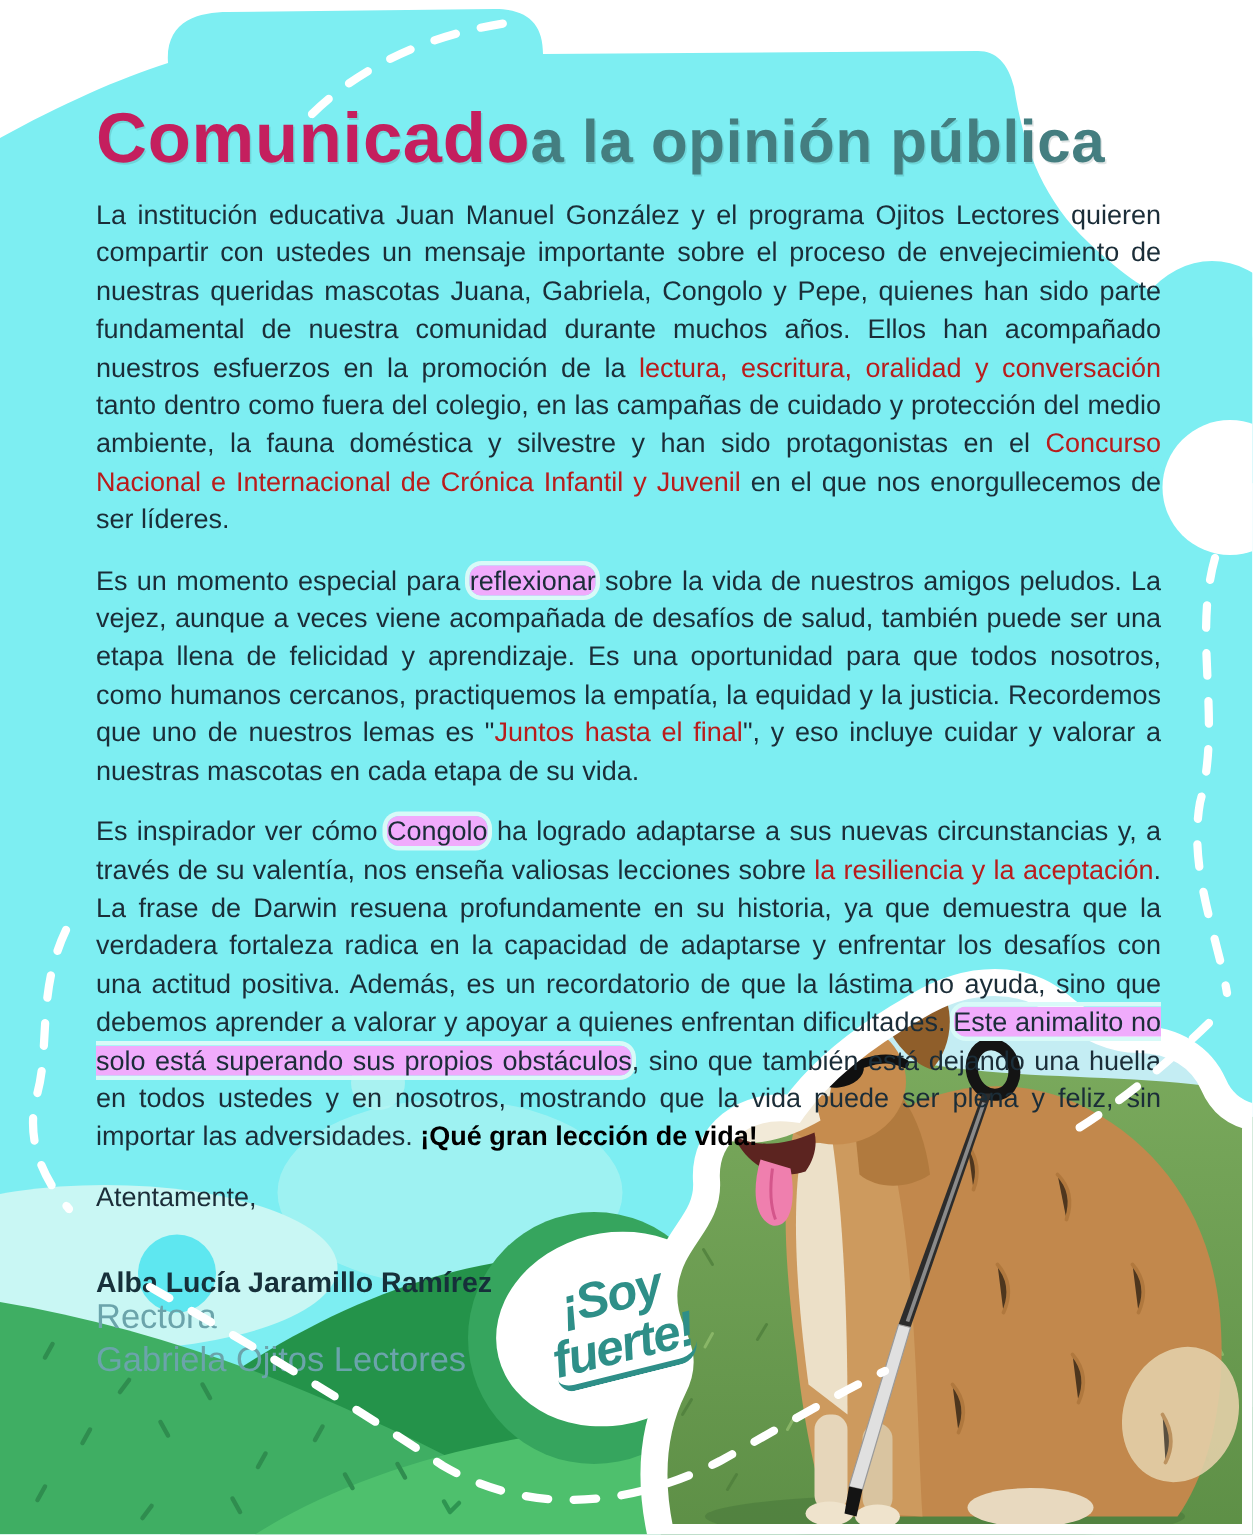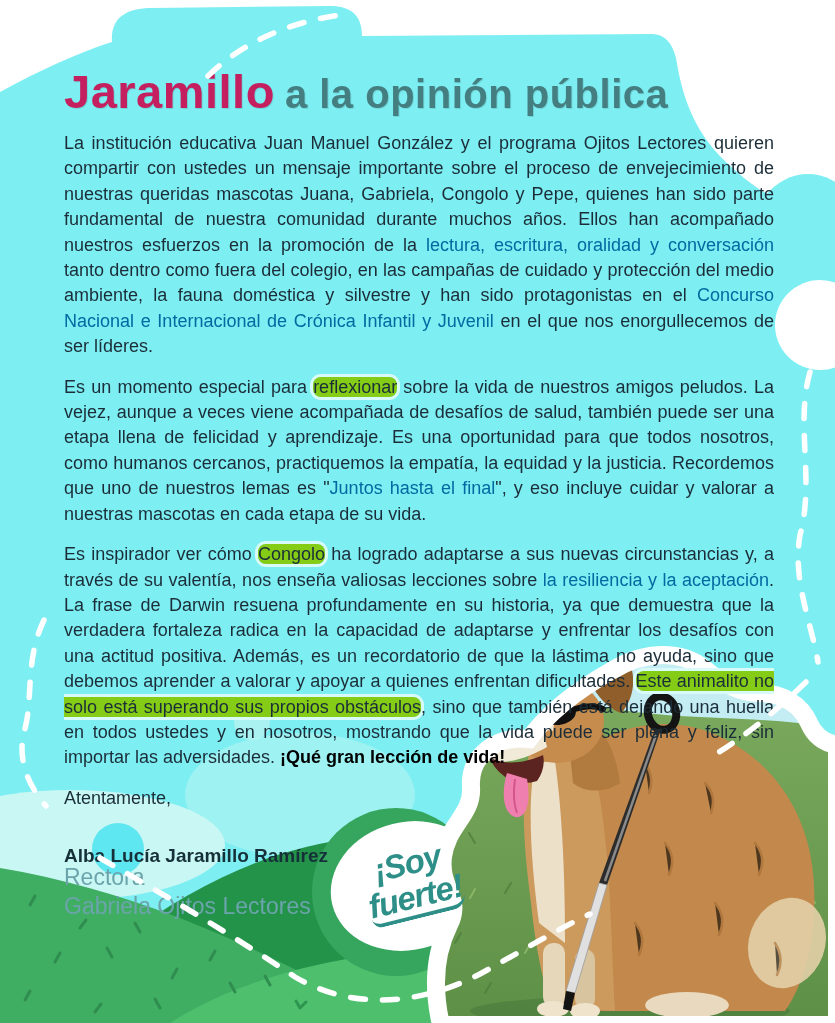--- a/index.html
+++ b/index.html
@@ -9,30 +9,30 @@
   }
   .bg-svg{position:absolute; inset:0; z-index:0;}
   .fg-svg{position:absolute; inset:0; z-index:6; pointer-events:none;}
 
   .title{
     position:absolute; left:64px; top:64px; z-index:4; white-space:nowrap;
     font-weight:bold; letter-spacing:.5px;
     text-shadow:1px 1px 0 rgba(0,40,40,.12);
   }
   .title .brand{font-size:47px; color:#c41f5e;}
-  .title .rest{font-size:40px; color:#447e80; margin-left:10px;}
+  .title .rest{font-size:40px; color:#447e80; }
 
   .letter{
     position:absolute; left:64px; top:131px; width:710px; z-index:4;
     color:#1b2d38; font-size:18px; line-height:25.4px; text-align:justify;
   }
   .letter p{margin:0 0 15px 0;}
-  .seg-pink{color:#0369a1;}
+  .seg-pink{color:#b91c1c;}
   .seg-pinkbold{color:#000000; font-weight:bold;}
-  .seg-hl{background:#84cc16; box-shadow:0 0 0 3px #d8faf8; border-radius:8px;}
+  .seg-hl{background:#f0abfc; box-shadow:0 0 0 3px #d8faf8; border-radius:8px;}
 
   .closing{margin-top:12px;}
   .signatures{margin-top:34px; text-align:left;}
   .sig-name{font-weight:bold; font-size:19px; color:#16303a; line-height:22px;}
   .sig-role{font-size:23px; color:#6ba4ab; line-height:20px; margin-bottom:9px;}
 
   .sticker-text{
     position:absolute; left:332px; top:846px; width:160px; z-index:7;
     transform:rotate(-14deg); text-align:center;
     color:#2e8f88; font-weight:bold; font-style:italic;
@@ -191,21 +191,21 @@
     <g fill="none" stroke="#ffffff" stroke-width="5.5" stroke-linecap="round" stroke-dasharray="15 17">
       <path d="M208,76 C245,40 295,20 348,14"></path>
       <path d="M810,372 C795,425 815,480 800,535 C792,580 812,625 818,662"></path>
       <path d="M806,682 C775,712 745,736 716,754"></path>
       <path d="M44,620 C24,662 34,700 24,732 C16,766 34,792 46,806"></path>
       <path d="M100,858 C165,895 240,940 295,977 C360,1015 430,1000 480,974 C520,952 556,930 590,914"></path>
     </g>
   </svg>
 
   <div class="title">
-    <span class="brand">Jaramillo</span><span class="rest">a la opinión pública</span>
+    <span class="brand">Comunicado</span><span class="rest">a la opinión pública</span>
   </div>
 
   <div class="letter">
     <p><span>La institución educativa Juan Manuel González y el programa Ojitos Lectores quieren compartir con ustedes un mensaje importante sobre el proceso de envejecimiento de nuestras queridas mascotas Juana, Gabriela, Congolo y Pepe, quienes han sido parte fundamental de nuestra comunidad durante muchos años. Ellos han acompañado nuestros esfuerzos en la promoción de la </span><span class="seg-pink">lectura, escritura, oralidad y conversación</span><span> tanto dentro como fuera del colegio, en las campañas de cuidado y protección del medio ambiente, la fauna doméstica y silvestre y han sido protagonistas en el </span><span class="seg-pink">Concurso Nacional e Internacional de Crónica Infantil y Juvenil</span><span> en el que nos enorgullecemos de ser líderes.</span></p>
     <p><span>Es un momento especial para </span><span class="seg-hl">reflexionar</span><span> sobre la vida de nuestros amigos peludos. La vejez, aunque a veces viene acompañada de desafíos de salud, también puede ser una etapa llena de felicidad y aprendizaje. Es una oportunidad para que todos nosotros, como humanos cercanos, practiquemos la empatía, la equidad y la justicia. Recordemos que uno de nuestros lemas es "</span><span class="seg-pink">Juntos hasta el final</span><span>", y eso incluye cuidar y valorar a nuestras mascotas en cada etapa de su vida.</span></p>
     <p><span>Es inspirador ver cómo </span><span class="seg-hl">Congolo</span><span> ha logrado adaptarse a sus nuevas circunstancias y, a través de su valentía, nos enseña valiosas lecciones sobre </span><span class="seg-pink">la resiliencia y la aceptación</span><span>. La frase de Darwin resuena profundamente en su historia, ya que demuestra que la verdadera fortaleza radica en la capacidad de adaptarse y enfrentar los desafíos con una actitud positiva. Además, es un recordatorio de que la lástima no ayuda, sino que debemos aprender a valorar y apoyar a quienes enfrentan dificultades. </span><span class="seg-hl">Este animalito no solo está superando sus propios obstáculos</span><span>, sino que también está dejando una huella en todos ustedes y en nosotros, mostrando que la vida puede ser plena y feliz, sin importar las adversidades. </span><span class="seg-pinkbold">¡Qué gran lección de vida!</span></p>
     <p class="closing">Atentamente,</p>
 
     <div class="signatures">
       <div class="sig-name">Alba Lucía Jaramillo Ramírez</div>

